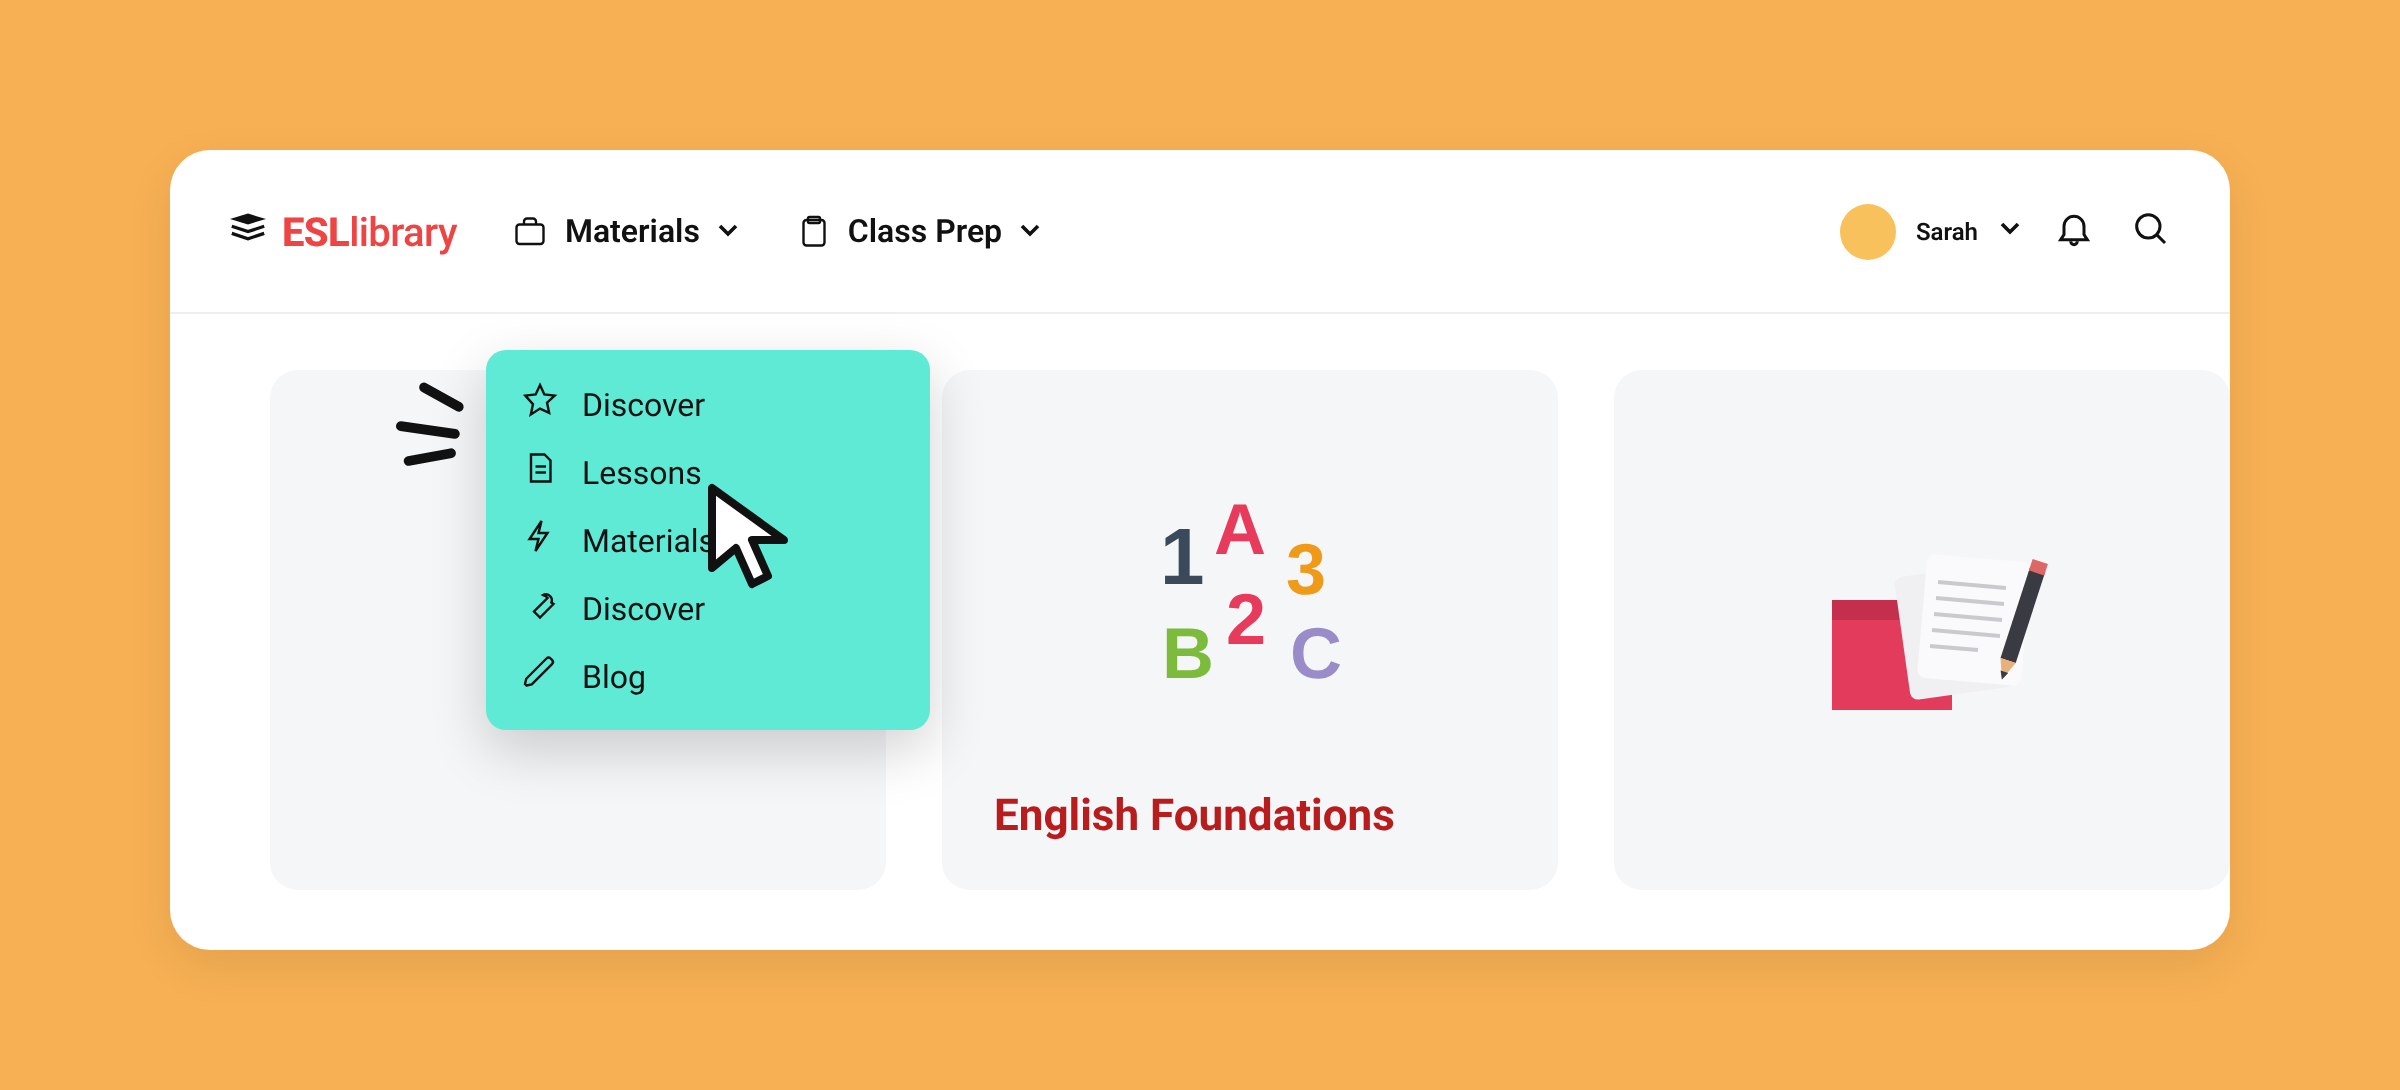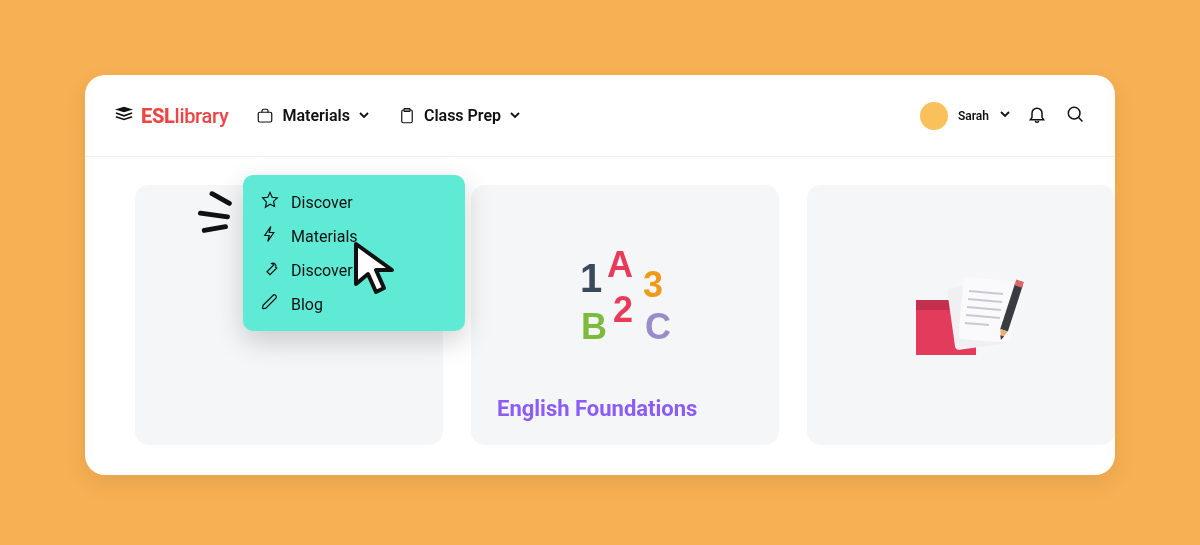--- a/index.html
+++ b/index.html
@@ -128,21 +128,21 @@
     .card.blank { background: #f5f6f8; }
     .card-art {
       flex: 1;
       display: flex;
       align-items: center;
       justify-content: center;
     }
     .card-title {
       font-size: 22px;
       font-weight: 700;
-      color: #8b5cf6;
+      color: #b91c1c;
       margin-top: 12px;
     }
 
     
     .emphasis {
       position: absolute;
       left: 98px;
       top: 110px;
       z-index: 25;
     }
@@ -284,20 +284,30 @@
       <span>
         <svg viewBox="0 0 24 24">
             <path d="M12 2l2.9 6.3 6.9.8-5.1 4.7 1.4 6.8L12 17.7l-6.1 3.9 1.4-6.8L2.2 9.1l6.9-.8L12 2z"></path>
           </svg>
       </span>
       <span class="dd-label">Discover</span>
     </div>
     <div class="dd-item">
       <span>
         <svg viewBox="0 0 24 24">
+            <path d="M6 3h9l4 4v14H6z"></path>
+            <line x1="9" y1="11" x2="16" y2="11"></line>
+            <line x1="9" y1="15" x2="16" y2="15"></line>
+          </svg>
+      </span>
+      <span class="dd-label">Lessons</span>
+    </div>
+    <div class="dd-item">
+      <span>
+        <svg viewBox="0 0 24 24">
             <path d="M13 2L5 14h6l-2 8 8-12h-6l2-8z"></path>
           </svg>
       </span>
       <span class="dd-label">Materials</span>
     </div>
     <div class="dd-item">
       <span>
         <svg viewBox="0 0 24 24">
             <path d="M14 6a4 4 0 015.6 5L21 12l-9 9-4-4 9-9-1.4-1.4A4 4 0 0114 6z"></path>
           </svg>

